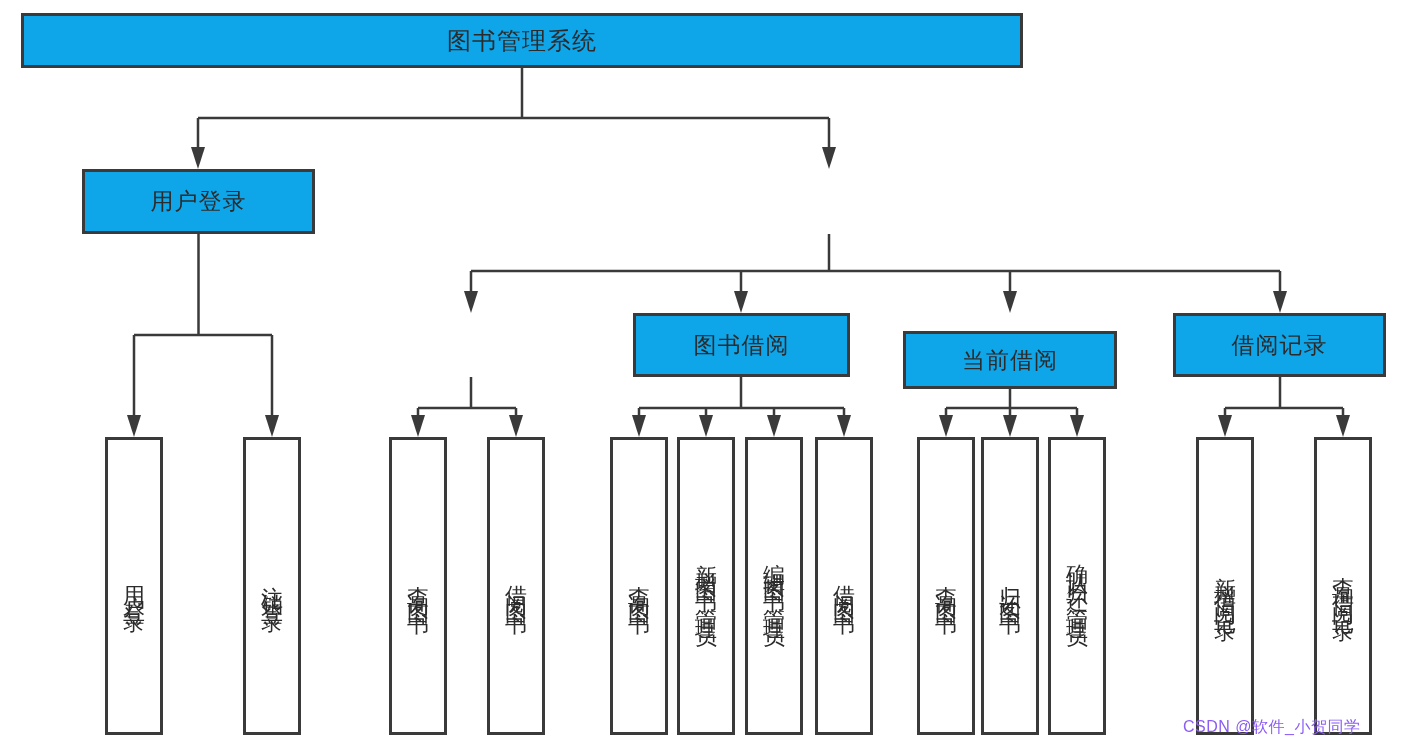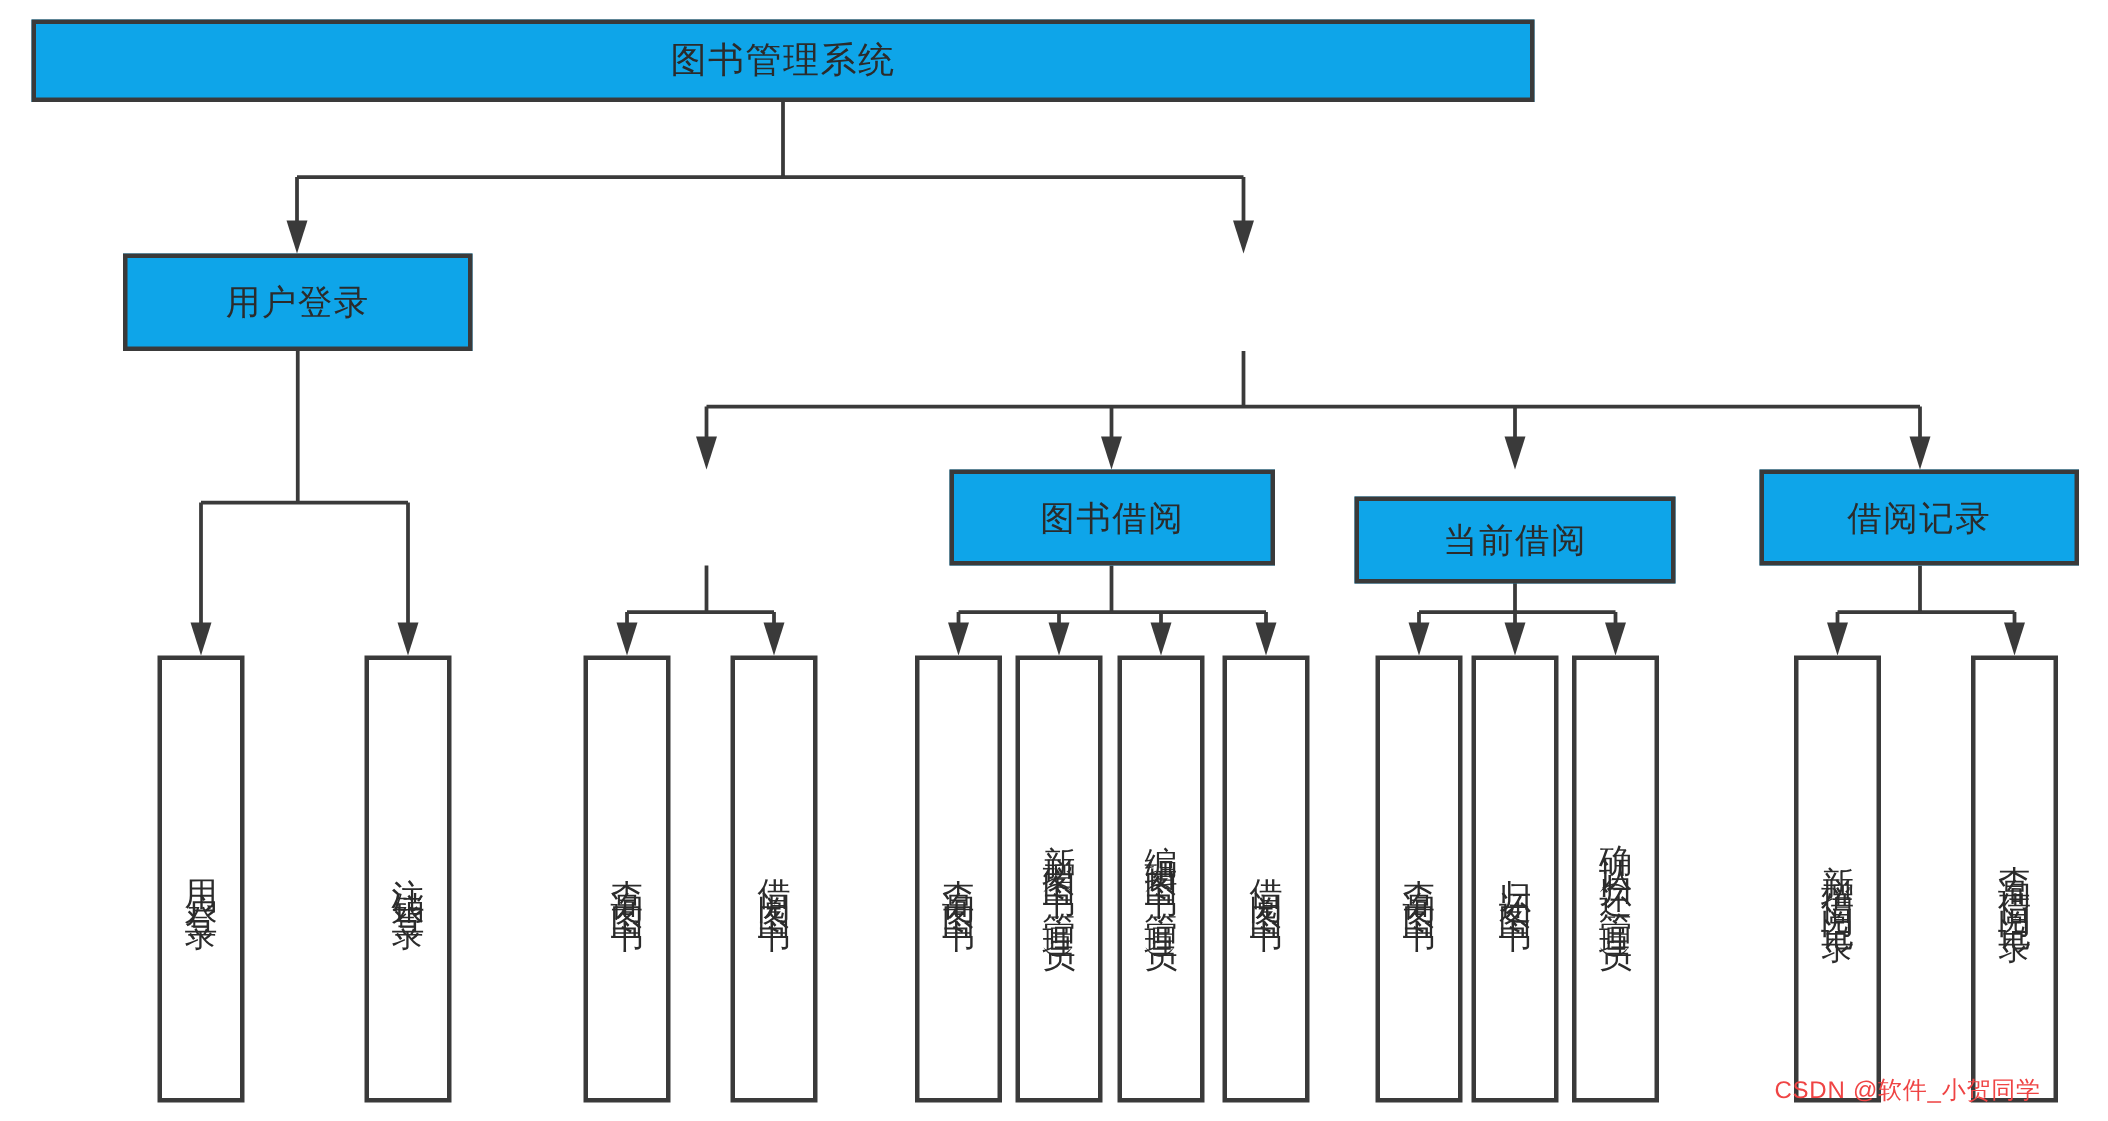--- a/index.html
+++ b/index.html
@@ -21,21 +21,21 @@
     position:absolute;z-index:2;box-sizing:border-box;
     border:3px solid #3a3a3a;background:#ffffff;
     display:flex;align-items:center;justify-content:center;
     writing-mode:vertical-rl;text-orientation:mixed;
     font-size:22px;letter-spacing:9px;color:#2b2b2b;line-height:1;
     top:437px;width:58px;height:298px;
   }
   .watermark{
     position:absolute;z-index:3;
     left:1183px;top:717px;
-    font-size:16px;color:#ef4444;letter-spacing:0.5px;
+    font-size:16px;color:#8b5cf6;letter-spacing:0.5px;
     white-space:nowrap;
   }
 </style>
 </head>
 <body>
 
 <div id="canvas">
 
   <svg id="connector-svg" width="1405" height="747" viewBox="0 0 1405 747">
     <g stroke="#3a3a3a" stroke-width="2.5" fill="none">

